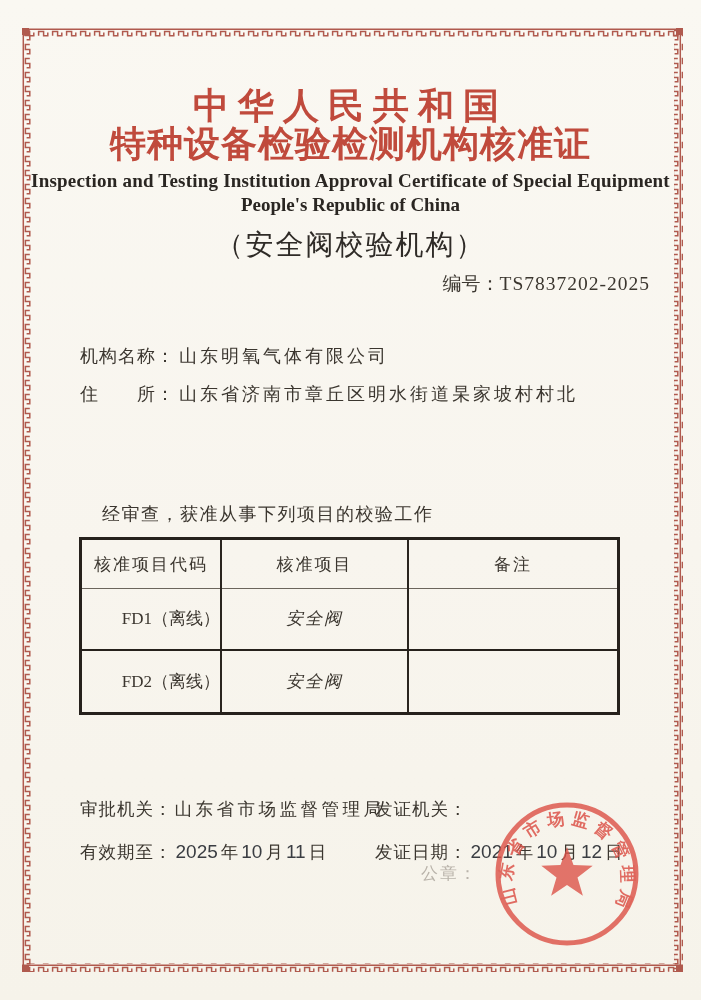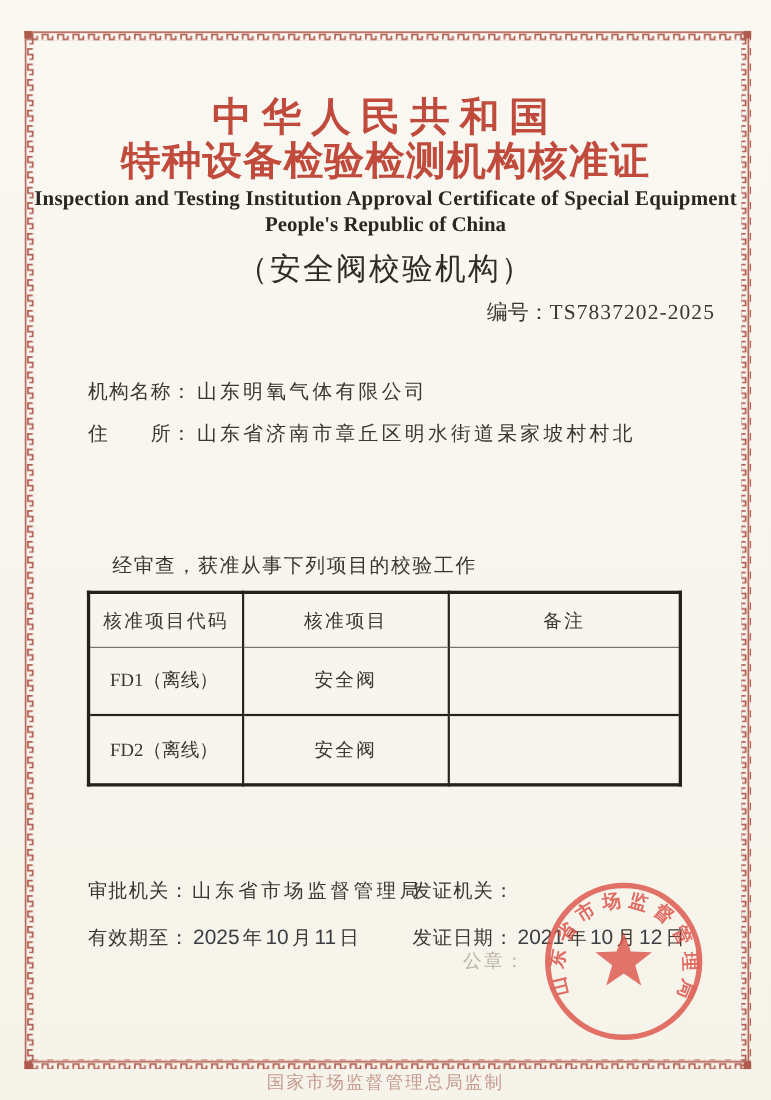--- a/index.html
+++ b/index.html
@@ -15,21 +15,21 @@
   }
   .abs { position:absolute; }
   .center { left:0; width:701px; text-align:center; }
 
   
   .title-cn1 {
     top:86px; font-family:"Liberation Sans","DejaVu Sans",sans-serif;
     font-size:36px; font-weight:bold; color:#c04a3c; letter-spacing:9px; line-height:1.1;
   }
   .title-cn2 {
-    top:127px; font-family:Liberation Serif, serif;
+    top:127px; font-family:Liberation Mono, monospace;
     font-size:36px; font-weight:bold; color:#c04a3c; letter-spacing:1px; line-height:1.1;
   }
   .title-en1 { top:170px; font-size:19px; font-weight:bold; color:#2a2622; letter-spacing:0.2px; }
   .title-en2 { top:194px; font-size:19px; font-weight:bold; color:#2a2622; }
   .subtitle {
     top:226px; font-family:"Liberation Sans","DejaVu Sans",sans-serif;
     font-size:28px; font-weight:500; color:#2f2b27; letter-spacing:2px;
   }
   .cert-no { top:271px; right:51px; font-size:19px; color:#3b362f; }
   .cert-no .num { font-size:19.5px; letter-spacing:1px; }
@@ -40,29 +40,29 @@
   .info-line .val { letter-spacing:3px; margin-left:4px; }
   .note { left:102px; top:502px; font-size:18px; letter-spacing:1.5px; color:#3b362f; }
 
   
   .approval-table {
     left:79px; top:537px; width:541px; border-collapse:collapse;
     border:3px solid #26211c; table-layout:fixed;
     font-size:17px; color:#3b362f;
   }
   .approval-table td { border-left:2px solid #2a251f; vertical-align:middle; }
-  .approval-table td:first-child { border-left:none; }
+  .approval-table td:first-child { border-left:none;text-align:right; }
   .approval-table tr.hdr td {
     height:50px; text-align:center; letter-spacing:2px;
     border-bottom:1px solid #6b655c;
   }
   .approval-table tr.r1 td { height:61px; border-bottom:2.5px solid #26211c; }
   .approval-table tr.r2 td { height:64px; }
   .approval-table .code { padding-left:18px; }
-  .approval-table .item { text-align:center; letter-spacing:2px; }
+  .approval-table .item { text-align:center; letter-spacing:2px;font-style:italic; }
 
   
   .field { font-size:17.5px; color:#3b362f; white-space:nowrap; }
   .field .lbl { letter-spacing:1px; }
   .field .sp { letter-spacing:3.5px; margin-left:2px; }
   .date-part {
     font-family:"Liberation Sans","DejaVu Sans",sans-serif;
     font-size:19px; color:#3a3d42; margin:0 3px;
   }
   .gongzhang { left:421px; top:862px; font-size:17px; color:#b9b3aa; letter-spacing:2px; }
@@ -158,15 +158,14 @@
     <defs>
       <path id="sealArc" d="M 46.5 126 A 55 55 0 1 1 143.5 126" fill="none"></path>
     </defs>
     <circle cx="95" cy="95" r="69" fill="none" stroke="#dc5147" stroke-width="5" opacity="0.92"></circle>
     <text font-family="Liberation Sans, DejaVu Sans, sans-serif" font-size="17" font-weight="bold" fill="#dc5147" letter-spacing="6" opacity="0.95">
       <textPath href="#sealArc" xlink:href="#sealArc" startOffset="2">山东省市场监督管理局</textPath>
     </text>
     <polygon fill="#dc5147" opacity="0.9" points="95,68 101.5,86.1 120.7,86.7 105.5,98.4 110.9,116.8 95,106 79.1,116.8 84.5,98.4 69.3,86.7 88.5,86.1"></polygon>
   </svg>
 
-  <div class="abs center footer-line">国家市场监督管理总局监制</div>
 
 </div>
 
 </body></html>

